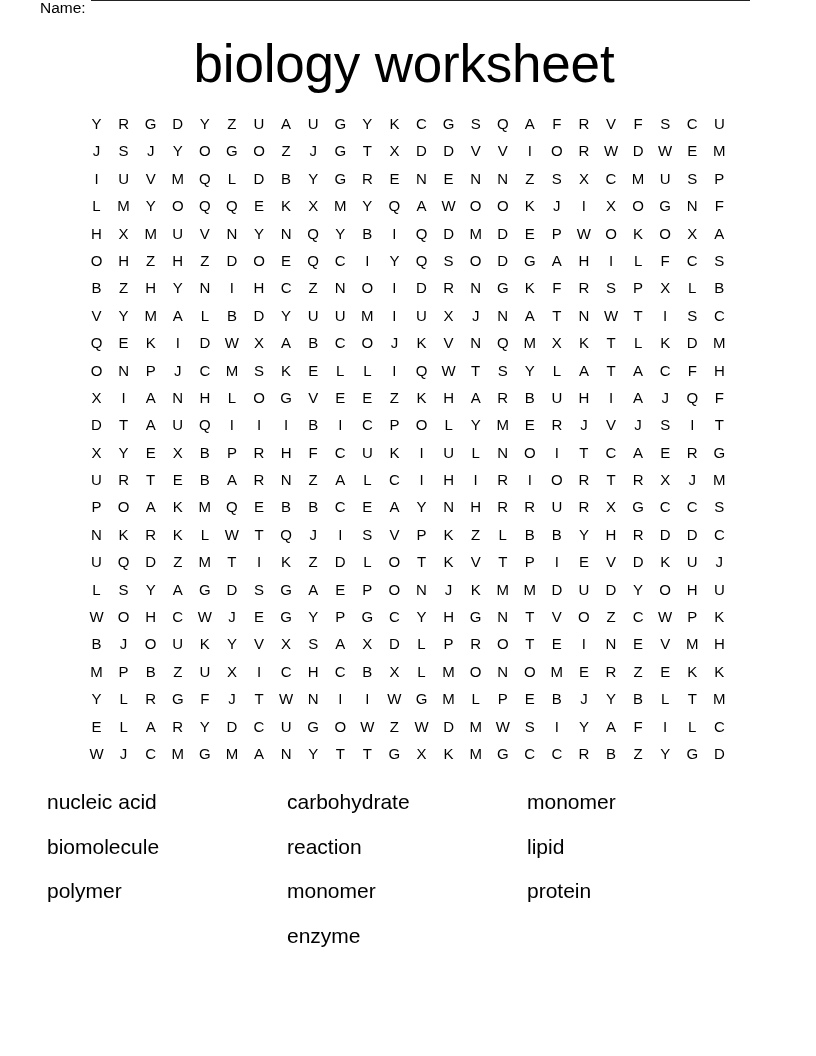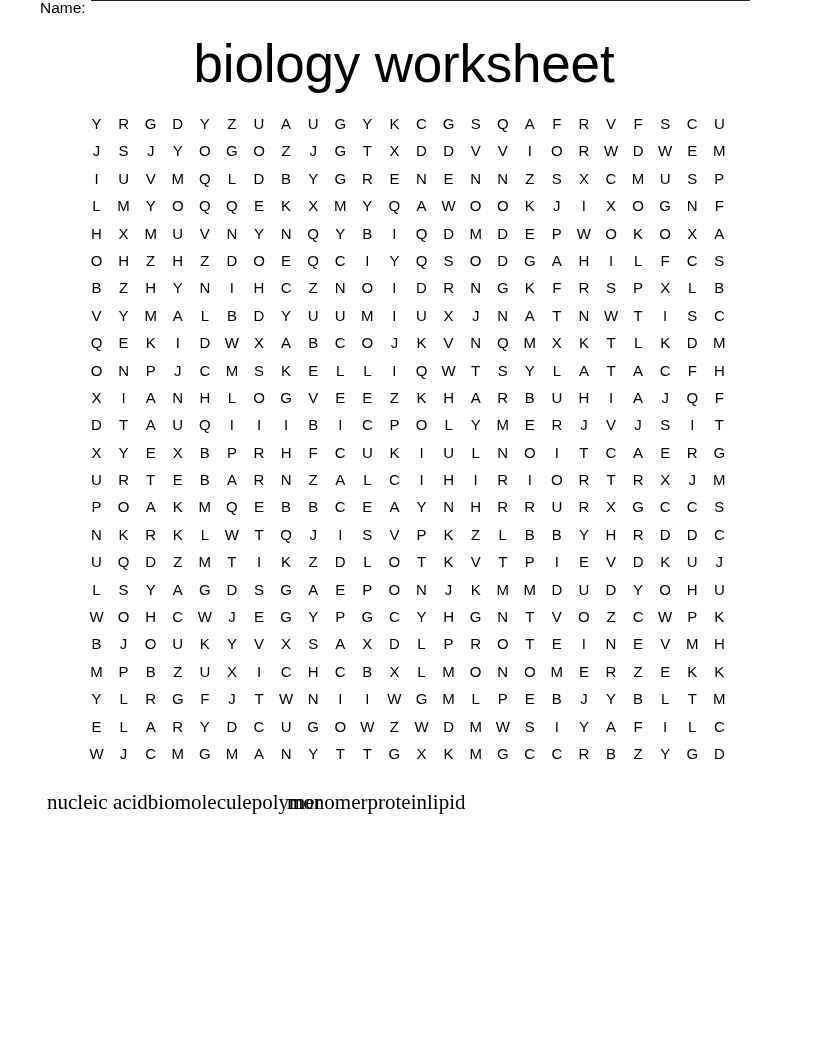--- a/index.html
+++ b/index.html
@@ -77,22 +77,21 @@
   
   #word-list {
     position: absolute;
     left: 47px;
     top: 780px;
     width: 700px;
     display: flex;
   }
   .word-col {
     display: flex;
-    flex-direction: row;
-    font-family: Liberation Serif, serif;
+    flex-direction: column;
   }
   .word-col.col-0 { width: 240px; }
   .word-col.col-1 { width: 240px; }
   .word-col.col-2 { width: 220px; }
   .word-item {
     font-size: 21px;
     line-height: 44.5px;
     height: 44.5px;
     white-space: nowrap;
   }
@@ -733,18 +732,24 @@
       <div class="grid-cell">D</div>
     </div>
   </div>
 
 <div id="word-list">
     <div class="word-col col-0">
       <div class="word-item">nucleic acid</div>
       <div class="word-item">biomolecule</div>
       <div class="word-item">polymer</div>
     </div>
+    <div class="word-col col-1">
+      <div class="word-item">carbohydrate</div>
+      <div class="word-item">reaction</div>
+      <div class="word-item">monomer</div>
+      <div class="word-item">enzyme</div>
+    </div>
     <div class="word-col col-2">
       <div class="word-item">monomer</div>
+      <div class="word-item">lipid</div>
       <div class="word-item">protein</div>
-      <div class="word-item">lipid</div>
     </div>
   </div>
 
 </body></html>

